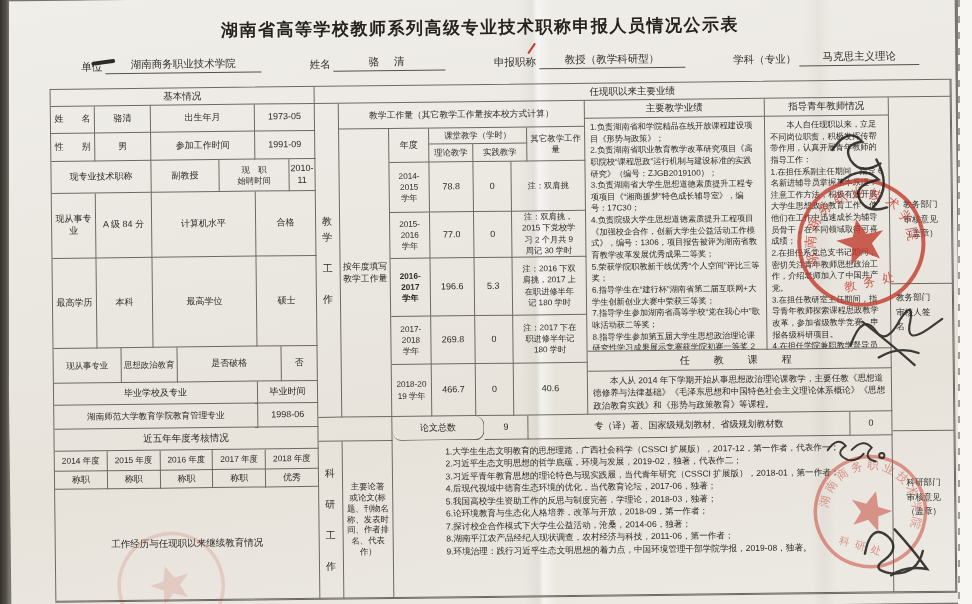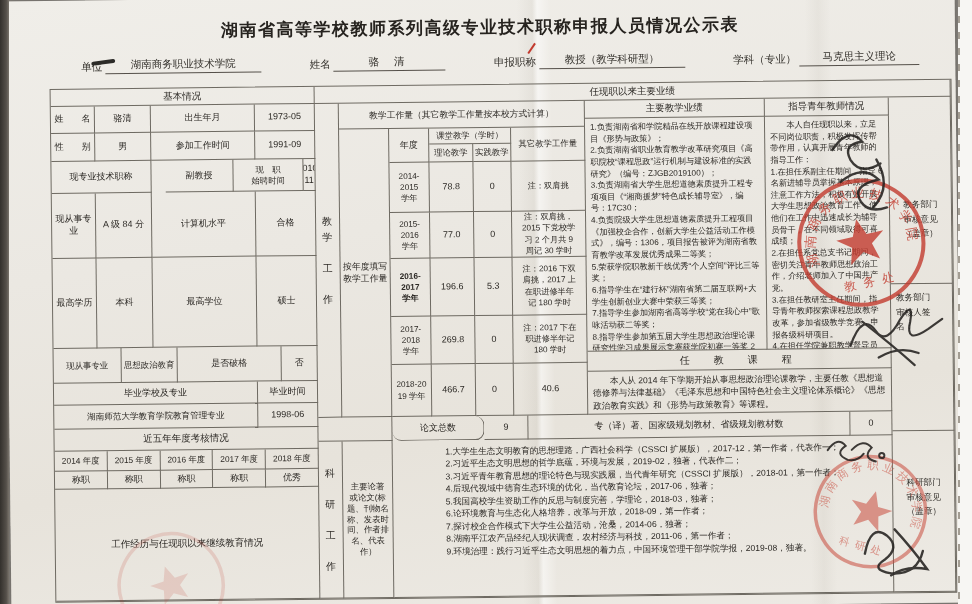--- a/index.html
+++ b/index.html
@@ -72,21 +72,21 @@
         <div class="c" style="flex:1;">1973-05</div>
       </div>
       <div class="row" style="height:28px;">
         <div class="c" style="width:44px;">性　　别</div>
         <div class="c" style="width:56px;">男</div>
         <div class="c" style="width:104px;">参加工作时间</div>
         <div class="c" style="flex:1;">1991-09</div>
       </div>
       <div class="row" style="height:32px;">
         <div class="c" style="width:100px;">现专业技术职称</div>
-        <div class="c" style="width:68px;margin-left:14px;">副教授</div>
+        <div class="c" style="width:68px;">副教授</div>
         <div class="c" style="width:70px;font-size:8.4px;">现　职
 始聘时间</div>
         <div class="c" style="flex:1;">2010-11</div>
       </div>
       <div class="row" style="height:65px;">
         <div class="c" style="width:44px;">现从事专业</div>
         <div class="c" style="width:56px;">A 级 84 分</div>
         <div class="c" style="width:104px;">计算机水平</div>
         <div class="c" style="flex:1;">合格</div>
       </div>
@@ -142,21 +142,21 @@
 
 作</div>
             <div class="col" style="width:246px;">
               <div class="c hd" style="height:26px;font-size:8.8px;padding:0 2px;">教学工作量（其它教学工作量按本校方式计算）</div>
               <div class="row" style="flex:1;">
                 <div class="c" style="width:50px;font-size:8.8px;">按年度填写
 教学工作量</div>
                 <div class="col" style="flex:1;">
                   <div class="row" style="height:34px;">
                     <div class="c" style="width:40px;">年度</div>
-                    <div class="col" style="width:82px;">
+                    <div class="col" style="width:98px;">
                       <div class="c" style="height:16px;font-size:8.4px;">课堂教学（学时）</div>
                       <div class="row" style="flex:1;">
                         <div class="c" style="width:44px;font-size:8.4px;">理论教学</div>
                         <div class="c" style="flex:1;font-size:8.4px;">实践教学</div>
                       </div>
                     </div>
                     <div class="c" style="flex:1;font-size:8.4px;">其它教学工作量</div>
                   </div>
                   <div class="row" style="height:50px;">
                     <div class="c note" style="width:40px;">2014-

